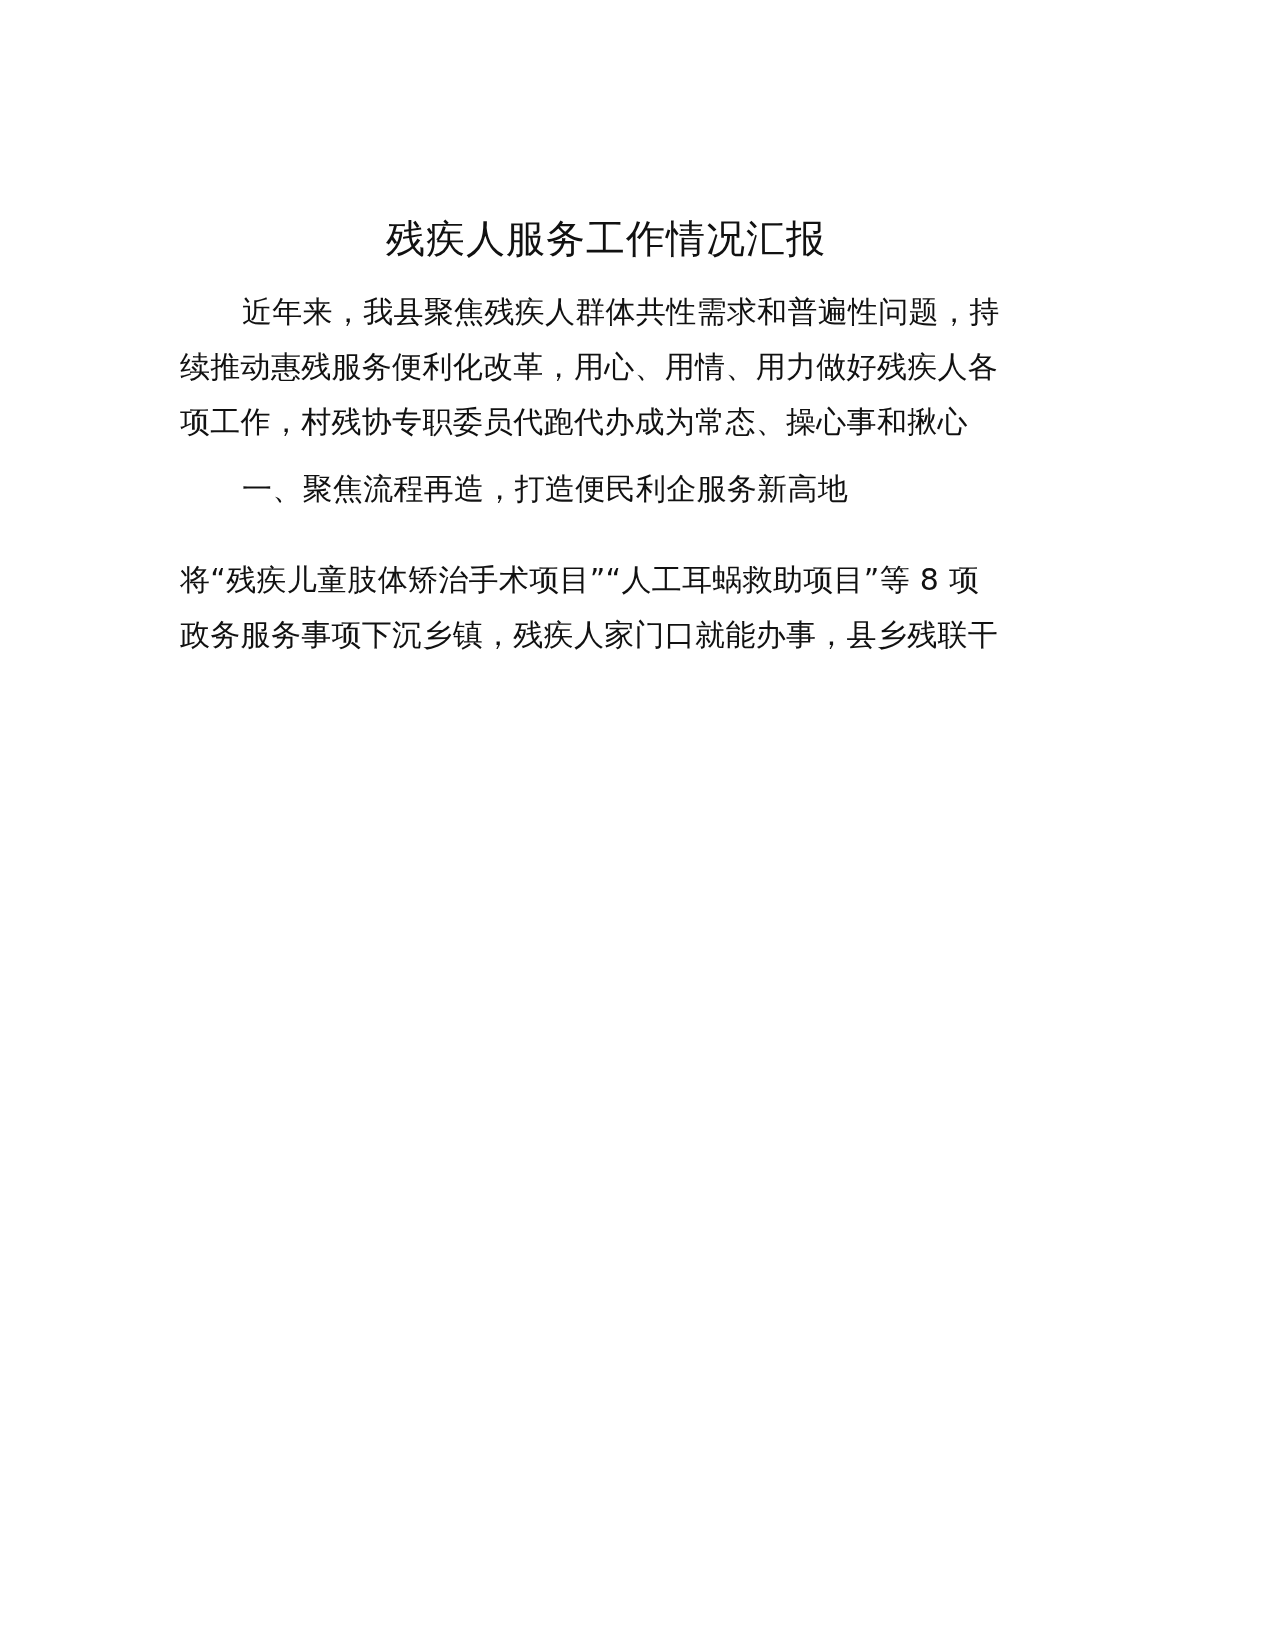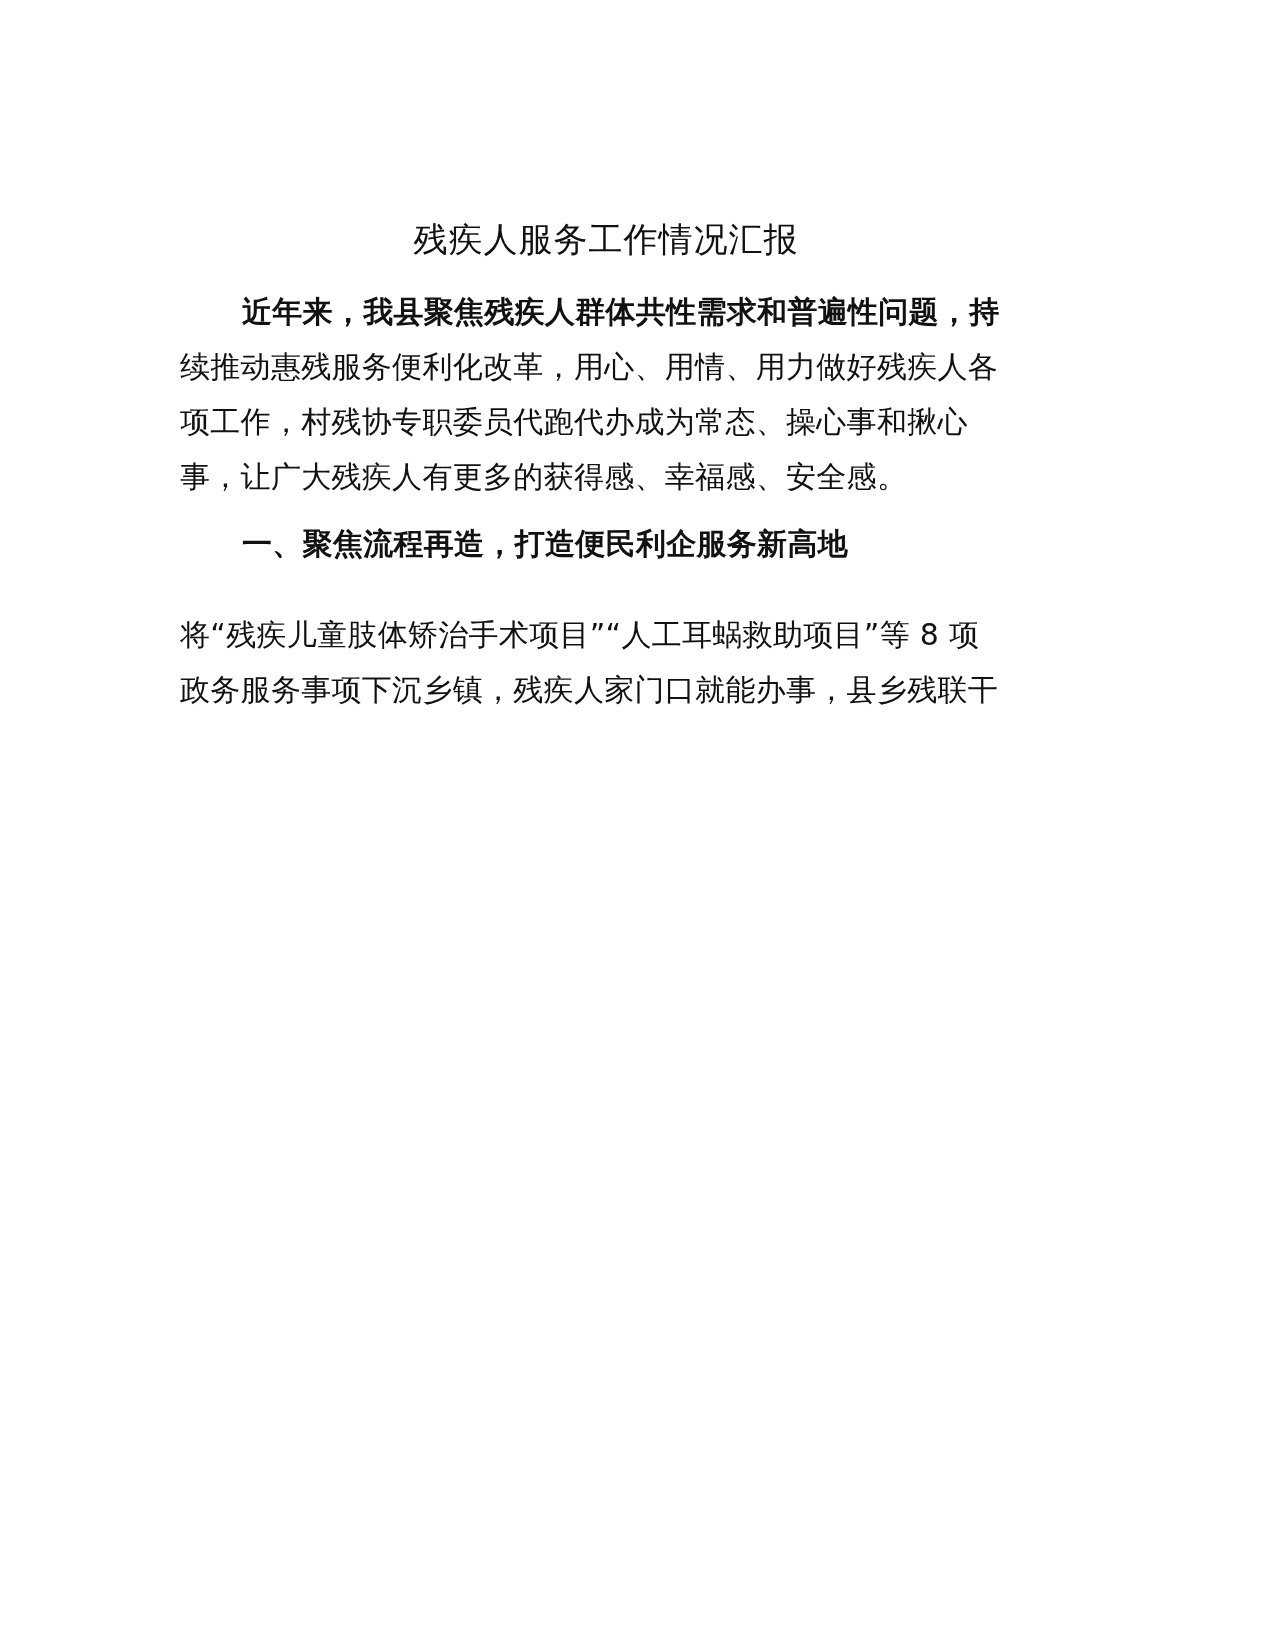--- a/index.html
+++ b/index.html
@@ -1,40 +1,39 @@
 <!DOCTYPE html>
 <html><head>
 <meta charset="utf-8">
 <style>
   html, body { margin: 0; padding: 0; background: #ffffff; }
   body { width: 1275px; height: 1650px; position: relative; overflow: hidden;
          font-family: "DejaVu Sans", "Liberation Sans", sans-serif; color: #111111; }
   .page { position: absolute; left: 0; top: 0; width: 1275px; height: 1650px; }
   .title { position: absolute; left: 0; width: 1212px; top: 214px; text-align: center;
-           font-size: 34px; line-height: 50px; letter-spacing: 1px; }
+           font-size: 39px; line-height: 50px; letter-spacing: 1px; }
   .body { position: absolute; left: 180px; top: 284px; width: 860px; }
   .para { margin: 0; }
   .line { display: block; height: 55px; line-height: 55px; font-size: 30px;
           white-space: nowrap; letter-spacing: 0.3px; }
-  .indent { padding-left: 62px; font-weight: bold; }
+  .indent { padding-left: 62px; }
   .gap { height: 12px; }
 </style>
 </head>
 <body>
 
 <div class="page">
   <div class="title">残疾人服务工作情况汇报</div>
 
   <div class="body">
 
     <p class="para">
       <span class="line indent">近年来，我县聚焦残疾人群体共性需求和普遍性问题，持</span>
       <span class="line">续推动惠残服务便利化改革，用心、用情、用力做好残疾人各</span>
       <span class="line">项工作，村残协专职委员代跑代办成为常态、操心事和揪心</span>
-      <span class="line">事，让广大残疾人有更多的获得感、幸福感、安全感。</span>
     </p>
     <div class="gap"></div>
 
     <p class="para">
       <span class="line indent">一、聚焦流程再造，打造便民利企服务新高地</span>
     </p>
     <div class="gap"></div>
 
     <div class="gap"></div>
 

